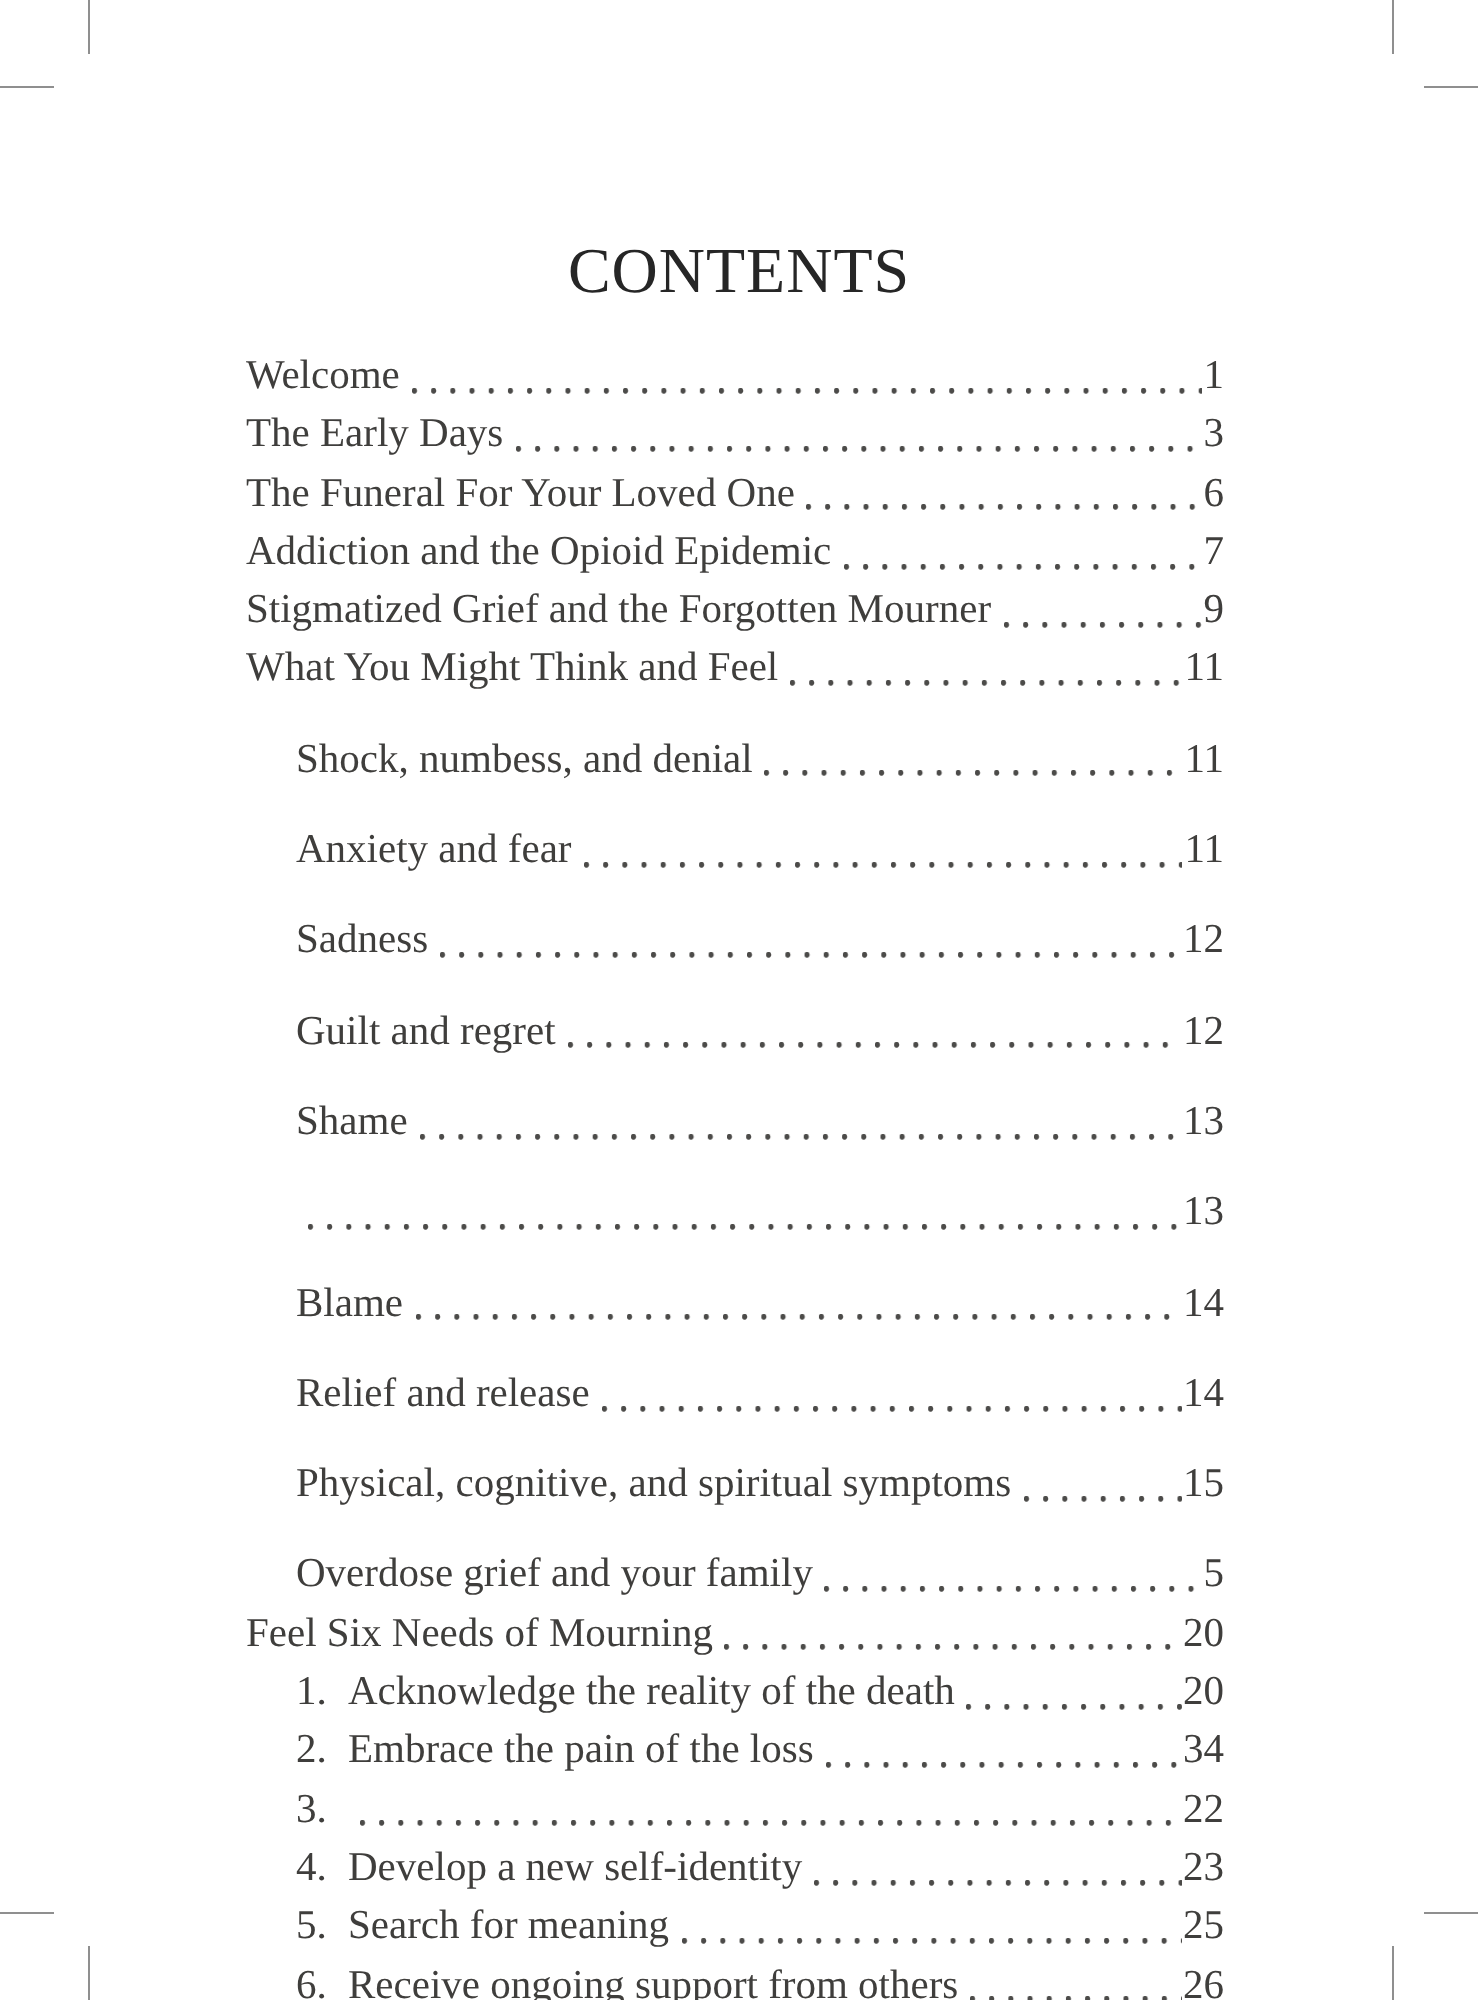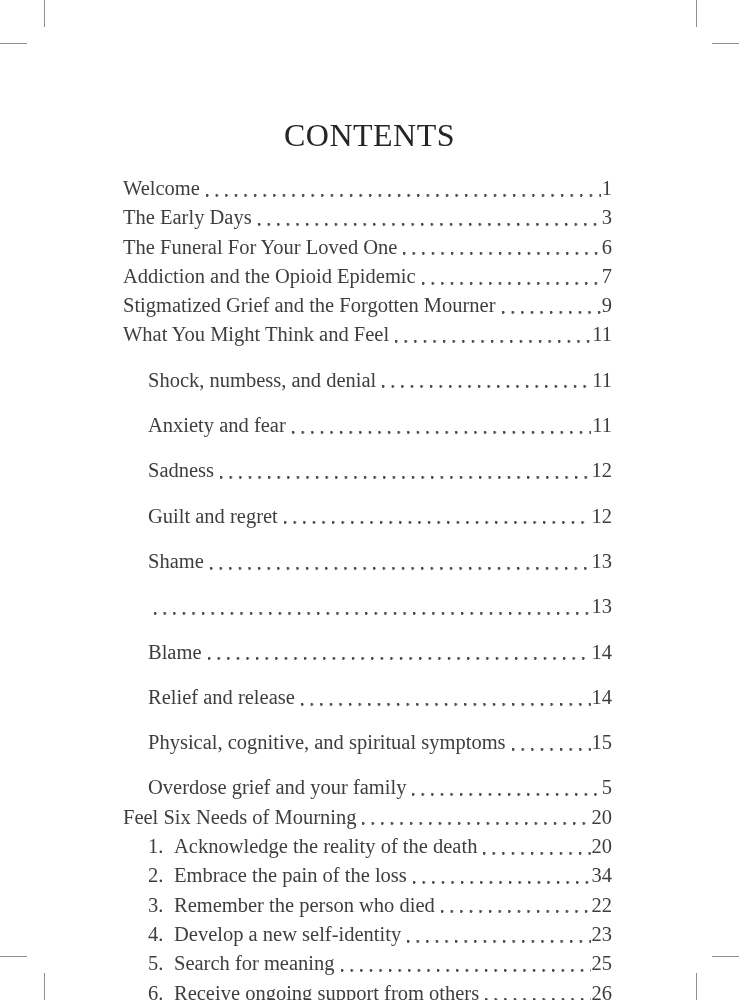--- a/index.html
+++ b/index.html
@@ -204,21 +204,20 @@
     <span class="page-num">20</span>
   </div>
       <div class="row indent2">
     <span class="num">2.</span>
     <span class="label">Embrace the pain of the loss</span>
     <span class="leader"></span>
     <span class="page-num">34</span>
   </div>
       <div class="row indent2">
     <span class="num">3.</span>
-    <span class="label">Remember the person who died</span>
     <span class="leader"></span>
     <span class="page-num">22</span>
   </div>
       <div class="row indent2">
     <span class="num">4.</span>
     <span class="label">Develop a new self-identity</span>
     <span class="leader"></span>
     <span class="page-num">23</span>
   </div>
       <div class="row indent2">

